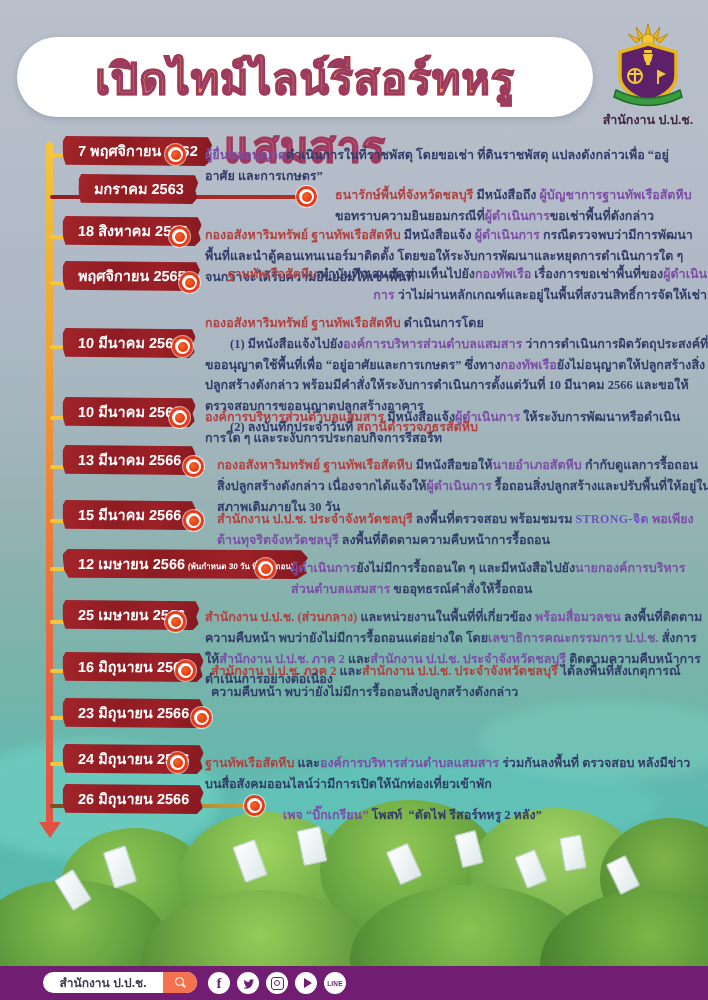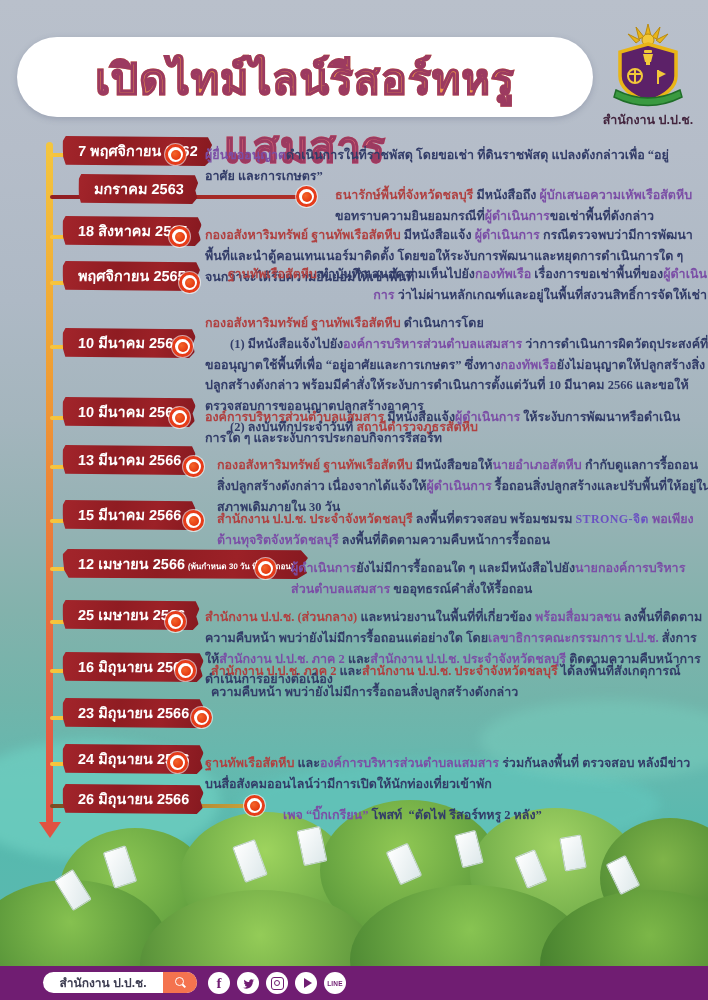--- a/index.html
+++ b/index.html
@@ -133,21 +133,21 @@
   <div class="spine-arrow"></div>
 
   <div class="connector" style="left:50px;top:153px;width:122px;"></div>
   <div class="badge" style="left:62px;top:136px;"><span>7 พฤศจิกายน 2562</span></div>
   <div class="dot" style="left:165px;top:144px;"></div>
   <p class="entry" style="left:196px;top:136px;width:470px;"><span class="seg-purple">ผู้ยื่นขออนุญาต</span><span class="seg-navy">ดำเนินการในที่ราชพัสดุ โดยขอเช่า ที่ดินราชพัสดุ แปลงดังกล่าวเพื่อ “อยู่อาศัย และการเกษตร”</span></p>
 
   <div class="connector dark" style="left:50px;top:195px;width:252px;"></div>
   <div class="badge" style="left:78px;top:174px;"><span>มกราคม 2563</span></div>
   <div class="dot" style="left:296px;top:186px;"></div>
-  <p class="entry" style="left:326px;top:176px;width:372px;"><span class="seg-red">ธนารักษ์พื้นที่จังหวัดชลบุรี </span><span class="seg-navy">มีหนังสือถึง </span><span class="seg-purple">ผู้บักเสนอความเหัพเรือสัตหีบ</span><span class="seg-navy">ขอทราบความยินยอมกรณีที่</span><span class="seg-purple">ผู้ดำเนินการ</span><span class="seg-navy">ขอเช่าพื้นที่ดังกล่าว</span></p>
+  <p class="entry" style="left:326px;top:176px;width:372px;"><span class="seg-red">ธนารักษ์พื้นที่จังหวัดชลบุรี </span><span class="seg-navy">มีหนังสือถึง </span><span class="seg-purple">ผู้บัญชาการฐานทัพเรือสัตหีบ</span><span class="seg-navy">ขอทราบความยินยอมกรณีที่</span><span class="seg-purple">ผู้ดำเนินการ</span><span class="seg-navy">ขอเช่าพื้นที่ดังกล่าว</span></p>
 
   <div class="connector" style="left:50px;top:235px;width:126px;"></div>
   <div class="badge" style="left:62px;top:216px;"><span>18 สิงหาคม 2565</span></div>
   <div class="dot" style="left:169px;top:226px;"></div>
   <p class="entry" style="left:196px;top:216px;width:502px;"><span class="seg-red">กองอสังหาริมทรัพย์ ฐานทัพเรือสัตหีบ </span><span class="seg-navy">มีหนังสือแจ้ง </span><span class="seg-purple">ผู้ดำเนินการ </span><span class="seg-navy">กรณีตรวจพบว่ามีการพัฒนาพื้นที่และนำตู้คอนเทนเนอร์มาติดตั้ง โดยขอให้ระงับการพัฒนาและหยุดการดำเนินการใด ๆ จนกว่าจะได้รับความยินยอมให้เช่าพื้นที่</span></p>
 
   <div class="connector" style="left:50px;top:281px;width:136px;"></div>
   <div class="badge" style="left:62px;top:261px;"><span>พฤศจิกายน 2565</span></div>
   <div class="dot" style="left:179px;top:272px;"></div>
   <p class="entry" style="left:202px;top:255px;width:496px;text-align:right;"><span class="seg-red">ฐานทัพเรือสัตหีบ </span><span class="seg-navy">ทำบันทึกเสนอความเห็นไปยัง</span><span class="seg-purple">กองทัพเรือ </span><span class="seg-navy">เรื่องการขอเช่าพื้นที่ของ</span><span class="seg-purple">ผู้ดำเนินการ </span><span class="seg-navy">ว่าไม่ผ่านหลักเกณฑ์และอยู่ในพื้นที่สงวนสิทธิ์การจัดให้เช่า</span></p>

